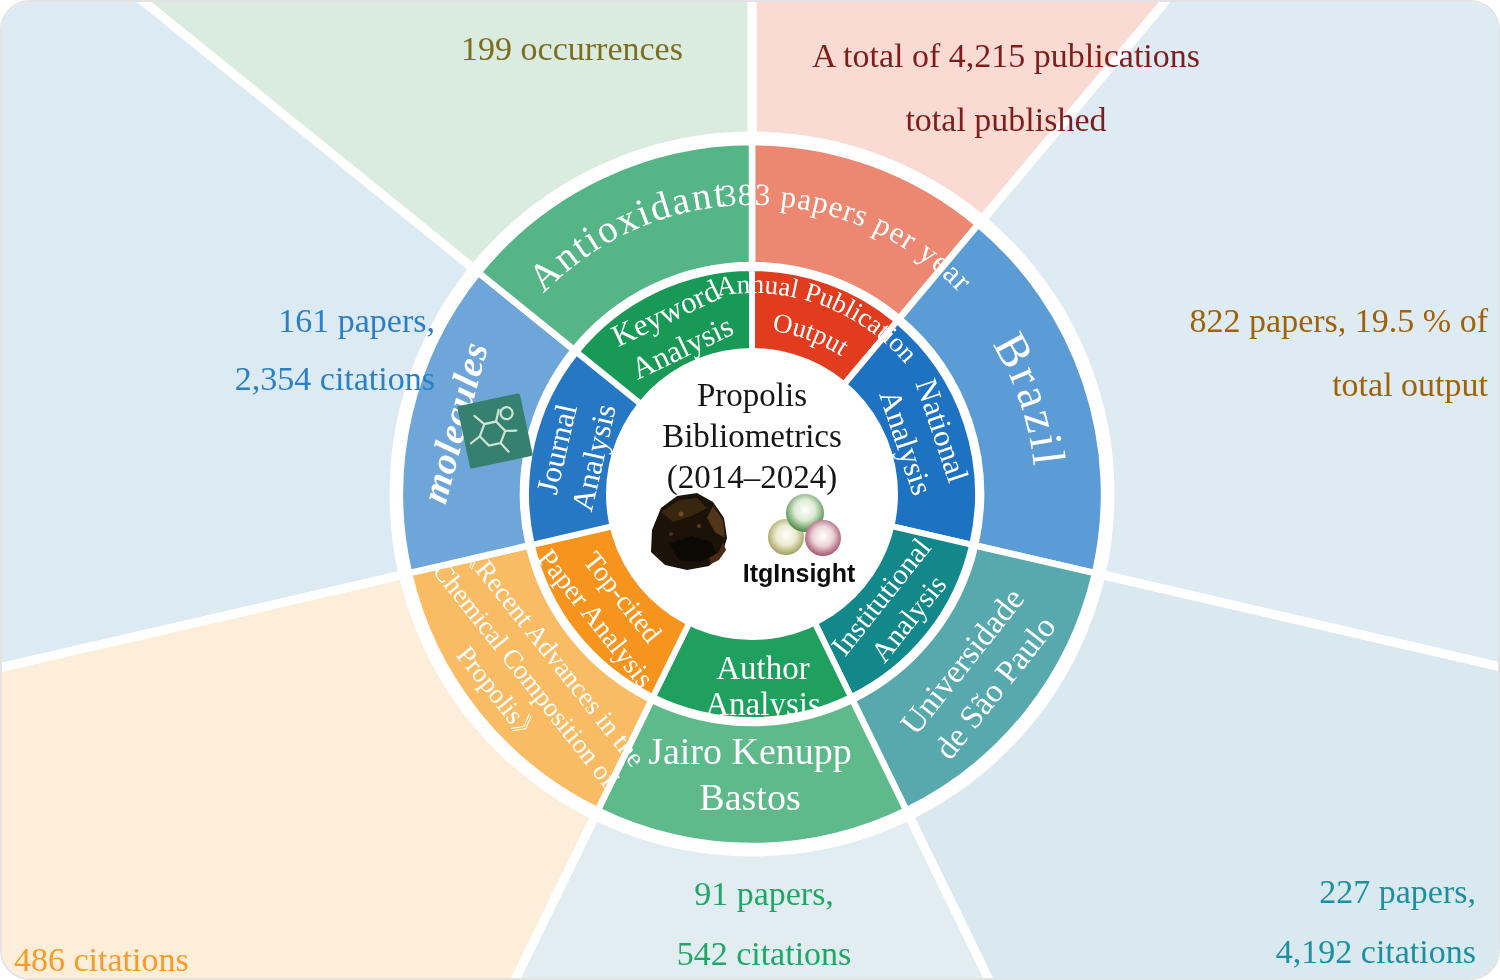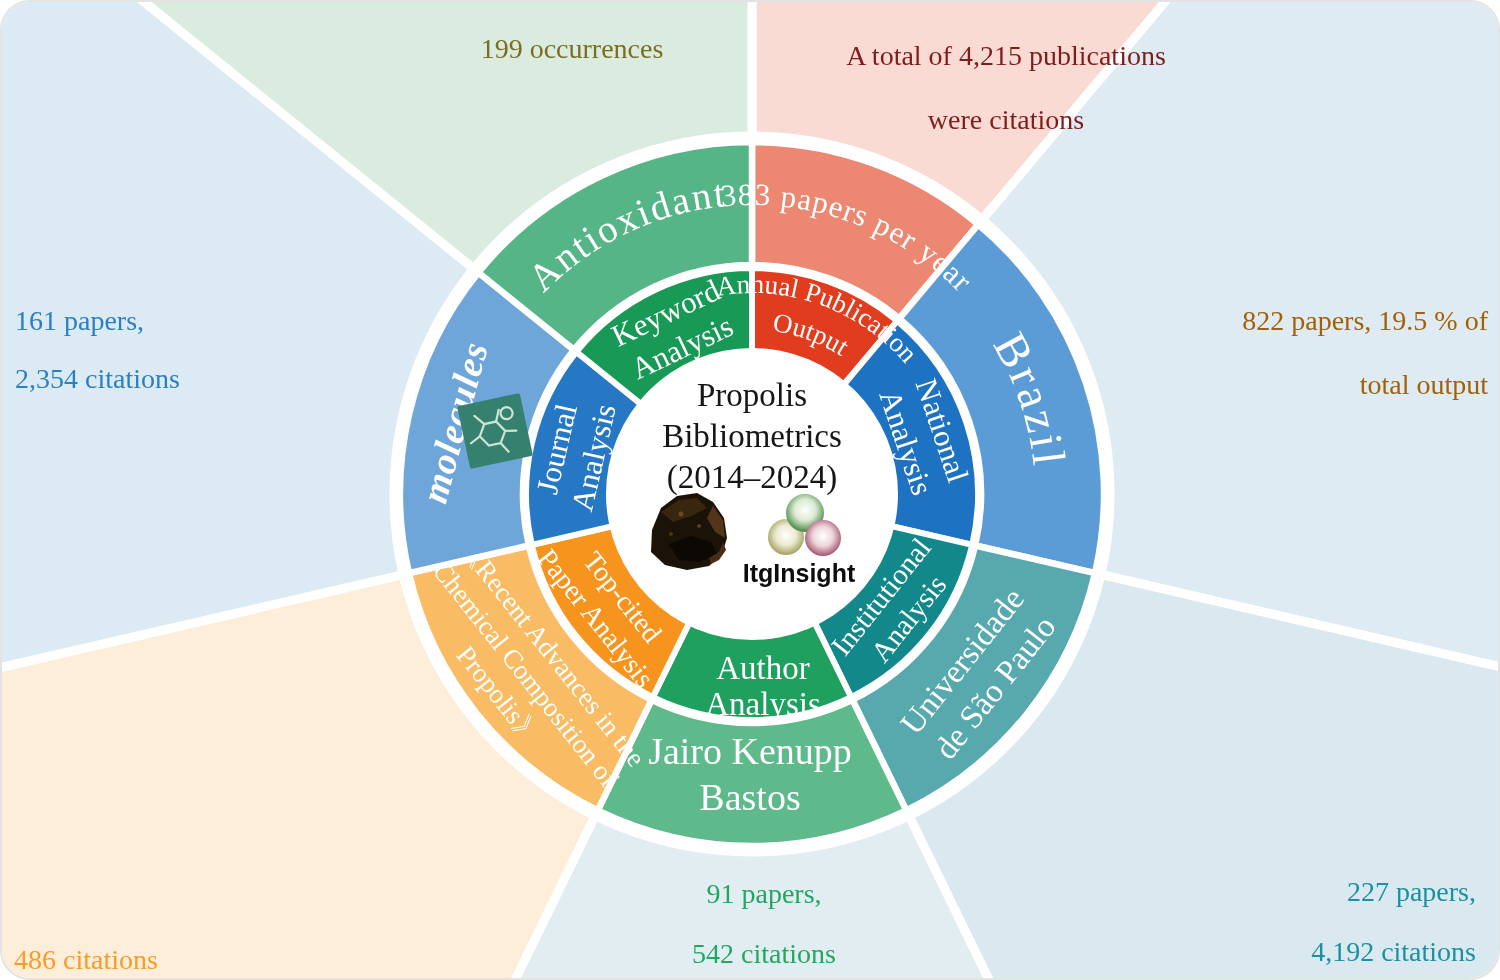--- a/index.html
+++ b/index.html
@@ -6,27 +6,27 @@
   .frame{
     position:relative;width:1500px;height:980px;box-sizing:border-box;
     background:#ffffff;border:2px solid #e3e3e3;border-radius:30px;overflow:hidden;
   }
   .frame svg{position:absolute;left:0;top:0;}
   svg text{font-family:"Liberation Serif","DejaVu Serif",serif;fill:#ffffff;}
   svg text.ctitle{fill:#161616;}
   svg text.brand{font-family:"Liberation Sans","DejaVu Sans",sans-serif;fill:#0d0d0d;font-weight:600;}
   .ann{
     position:absolute;font-family:"Liberation Serif","DejaVu Serif",serif;
-    font-size:28px;line-height:60px;
+    font-size:34px;line-height:60px;
   }
   .ann .ln{white-space:nowrap;}
   #ann-keyword{left:390px;top:17px;width:360px;text-align:center;}
   #ann-annual{left:724px;top:22px;width:560px;text-align:center;line-height:64px;}
   #ann-national{right:10px;top:287px;width:440px;text-align:right;line-height:64px;}
-  #ann-journal{left:13px;top:290px;width:420px;text-align:left;line-height:58px;}
+  #ann-journal{left:13px;top:290px;width:420px;text-align:right;line-height:58px;}
   #ann-top_cited{left:12px;top:884px;width:420px;text-align:left;margin-top:44px;}
   #ann-author{left:562px;top:862px;width:400px;text-align:center;line-height:60px;}
   #ann-institutional{right:22px;top:860px;width:440px;text-align:right;line-height:60px;}
 </style>
 </head>
 <body>
 
 <div class="frame">
 
   <svg width="1500" height="980" viewBox="0 0 1500 980">
@@ -132,21 +132,21 @@
         <text class="brand" x="797" y="580" font-size="25" text-anchor="middle">ItgInsight</text>
       </g>
     </g>
   </svg>
 
   <div class="ann" id="ann-keyword" style="color: rgb(125, 109, 32);">
     <div class="ln">199 occurrences</div>
   </div>
   <div class="ann" id="ann-annual" style="color: #7f1d1d;">
     <div class="ln">A total of 4,215 publications</div>
-    <div class="ln">were citations</div>
+    <div class="ln">total published</div>
   </div>
   <div class="ann" id="ann-national" style="color: #a16207;">
     <div class="ln">822 papers, 19.5 % of</div>
     <div class="ln">total output</div>
   </div>
   <div class="ann" id="ann-institutional" style="color: rgb(27, 144, 160);">
     <div class="ln">227 papers,</div>
     <div class="ln">4,192 citations</div>
   </div>
   <div class="ann" id="ann-author" style="color: rgb(33, 167, 101);">

